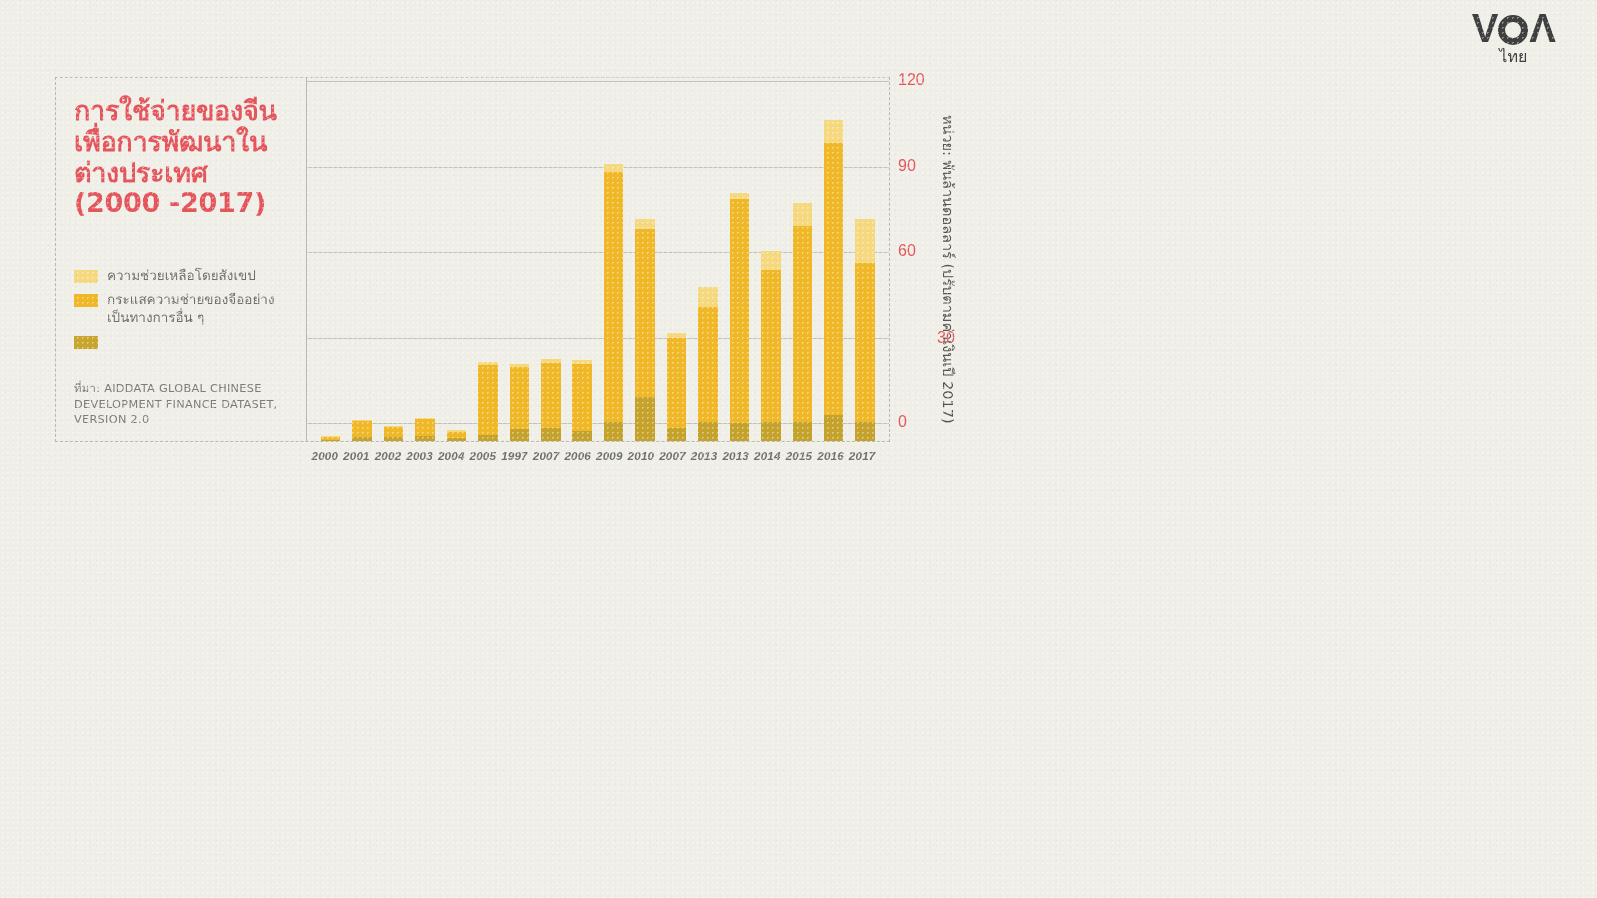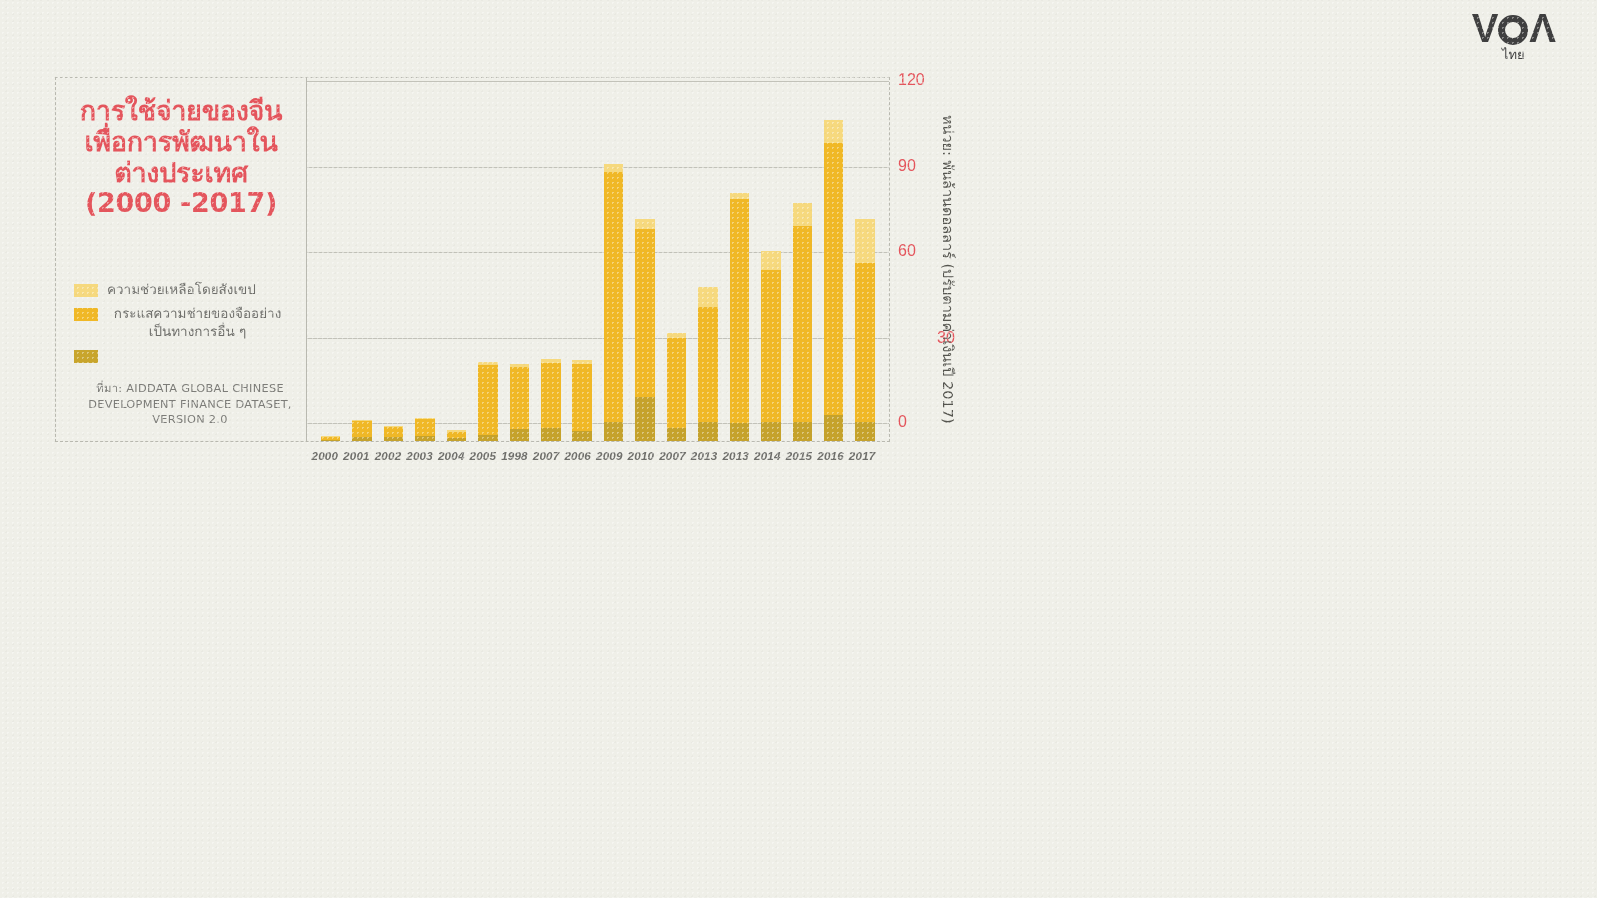--- a/index.html
+++ b/index.html
@@ -37,52 +37,51 @@
     display: flex; align-items: center; justify-content: center;
   }
   .logo-v, .logo-a { display: inline-block; }
   .logo-o {
     display: inline-block; width: 30px; height: 30px;
     border: 7px solid #3f3f3f; border-radius: 50%;
     margin: 0 1px;
     position: relative; top: 2px;
   }
   .logo-sub {
-    font-size: 13px; color: #3f3f3f; margin-top: -4px;
+    font-size: 16px; color: #3f3f3f; margin-top: -4px;
     font-family: "DejaVu Sans", sans-serif;
   }
 
   
   .frame {
     position: absolute;
     left: 55px; top: 77px;
     width: 835px; height: 365px;
     border: 1px dashed #b9b9b0;
     z-index: 5;
-    text-align: center;
   }
 
   
   .panel {
     position: absolute;
     left: 0; top: 0;
     width: 250px; height: 100%;
     padding: 18px 18px 12px 18px;
   }
   .title {
     color: #e4555c;
     font-weight: 700;
     font-size: 27px;
     line-height: 1.14;
     letter-spacing: -0.3px;
     margin: 0 0 0 0;
     white-space: pre-line;
   }
 
-  .legend { margin-top: 62px; }
+  .legend { margin-top: 48px; }
   .legend-row {
     display: flex; align-items: flex-start;
     margin-bottom: 7px;
   }
   .swatch {
     width: 24px; height: 13px; flex: 0 0 24px;
     margin-top: 3px; margin-right: 9px;
   }
   .sw-light { background: #f6d97e; }
   .sw-mid   { background: #f0b826; }
@@ -360,21 +359,21 @@
 <div class="ytick" id="yt1" style="top: 338px; margin-left: 39px;">30</div>
 <div class="ytick" id="yt0" style="top: 422px;">0</div>
 
 <div class="xtick-row" id="xticks">
     <div class="xtick">2000</div>
     <div class="xtick">2001</div>
     <div class="xtick">2002</div>
     <div class="xtick">2003</div>
     <div class="xtick">2004</div>
     <div class="xtick">2005</div>
-    <div class="xtick">1998</div>
+    <div class="xtick">1997</div>
     <div class="xtick">2007</div>
     <div class="xtick">2006</div>
     <div class="xtick">2009</div>
     <div class="xtick">2010</div>
     <div class="xtick">2007</div>
     <div class="xtick">2013</div>
     <div class="xtick">2013</div>
     <div class="xtick">2014</div>
     <div class="xtick">2015</div>
     <div class="xtick">2016</div>

